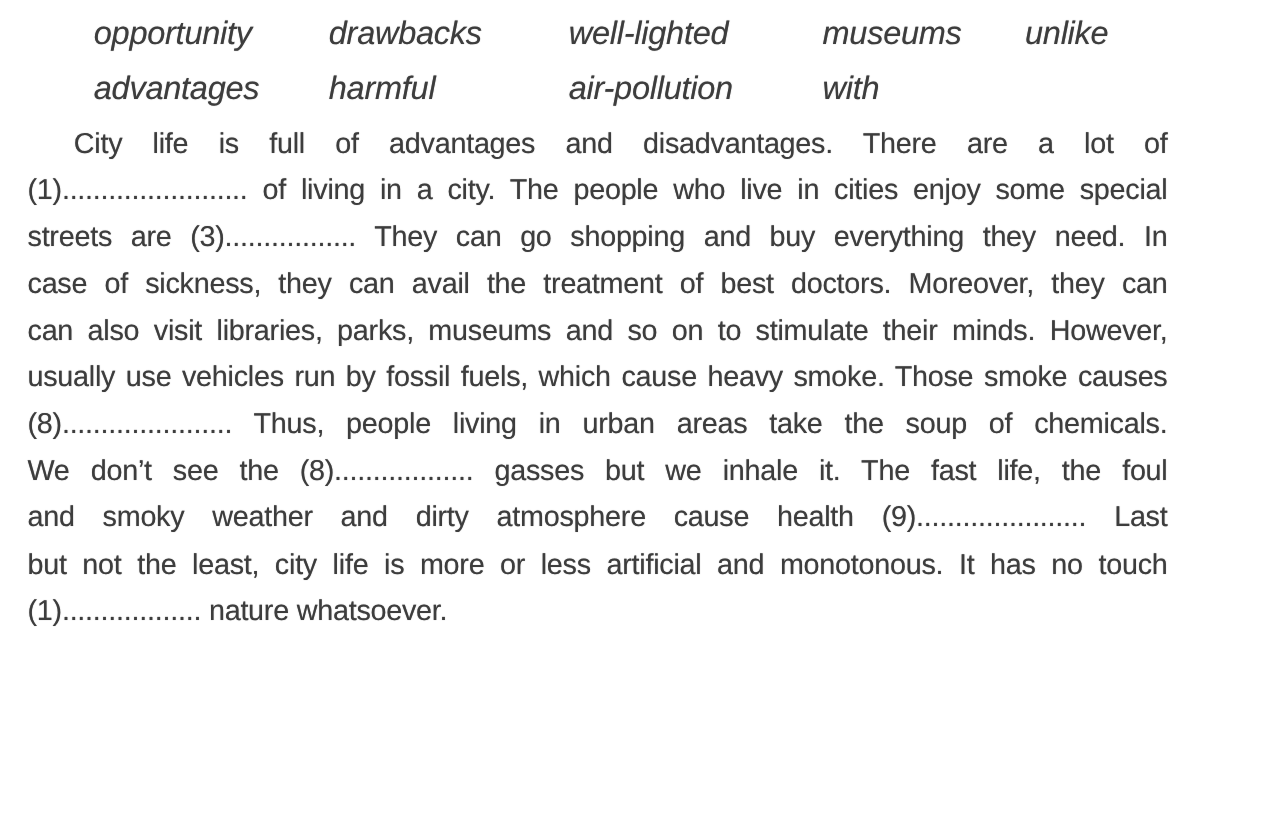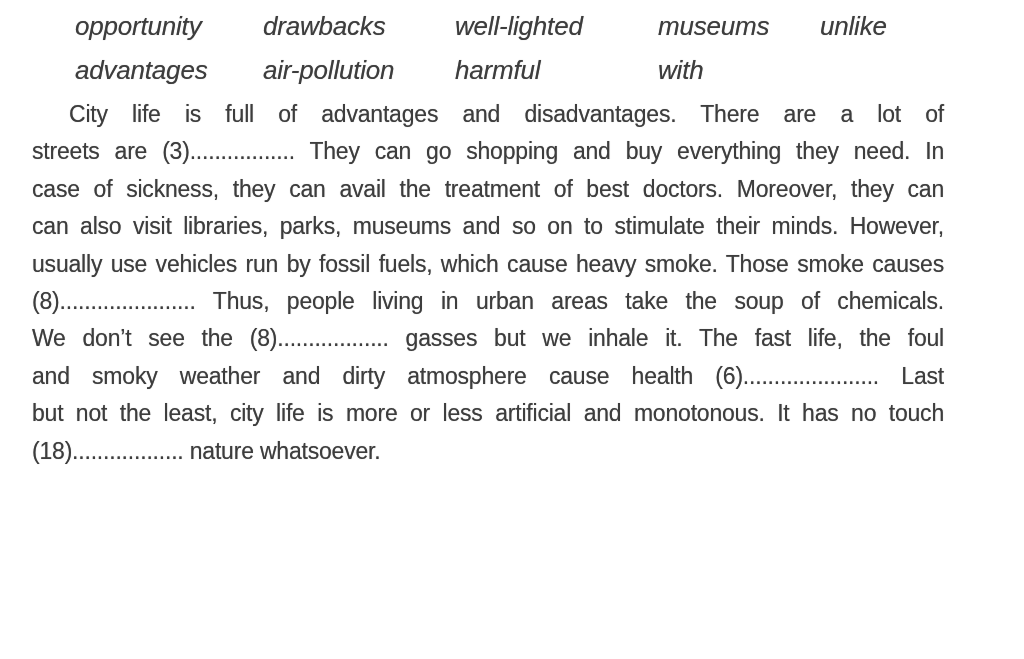--- a/index.html
+++ b/index.html
@@ -35,21 +35,21 @@
     font-style: italic;
     font-size: 26px;
     letter-spacing: -0.2px;
     color: #3d3d3d;
     text-shadow: 0 0 0.7px rgba(70,70,70,0.65);
     white-space: nowrap;
   }
   
   .passage {
     position: absolute;
-    left: 32px;
+    left: 22px;
     top: 96px;
     width: 912px;
     font-size: 23px;
     line-height: 37.4px;
     letter-spacing: -0.2px;
     color: #3d3d3d;
     text-shadow: 0 0 0.7px rgba(70,70,70,0.65);
   }
   .line {
     text-align: justify;
@@ -75,32 +75,33 @@
   <div class="word-bank">
     <div class="wb-row">
       <span class="wb-item">opportunity</span>
       <span class="wb-item">drawbacks</span>
       <span class="wb-item">well-lighted</span>
       <span class="wb-item">museums</span>
       <span class="wb-item">unlike</span>
     </div>
     <div class="wb-row">
       <span class="wb-item">advantages</span>
+      <span class="wb-item">harmful</span>
       <span class="wb-item">air-pollution</span>
-      <span class="wb-item">harmful</span>
       <span class="wb-item">with</span>
     </div>
   </div>
 
   <div class="passage">
     <div class="line indent">City life is full of advantages and disadvantages. There are a lot of</div>
+    <div class="line">(1)........................ of living in a city. The people who live in cities enjoy some special</div>
     <div class="line">streets are (3)................. They can go shopping and buy everything they need. In</div>
     <div class="line">case of sickness, they can avail the treatment of best doctors. Moreover, they can</div>
     <div class="line">can also visit libraries, parks, museums and so on to stimulate their minds. However,</div>
     <div class="line">usually use vehicles run by fossil fuels, which cause heavy smoke. Those smoke causes</div>
     <div class="line">(8)...................... Thus, people living in urban areas take the soup of chemicals.</div>
     <div class="line">We don’t see the (8).................. gasses but we inhale it. The fast life, the foul</div>
-    <div class="line">and smoky weather and dirty atmosphere cause health (6)...................... Last</div>
+    <div class="line">and smoky weather and dirty atmosphere cause health (9)...................... Last</div>
     <div class="line">but not the least, city life is more or less artificial and monotonous. It has no touch</div>
-    <div class="line last">(18).................. nature whatsoever.</div>
+    <div class="line last">(1).................. nature whatsoever.</div>
   </div>
 
 </div>
 
 </body></html>

